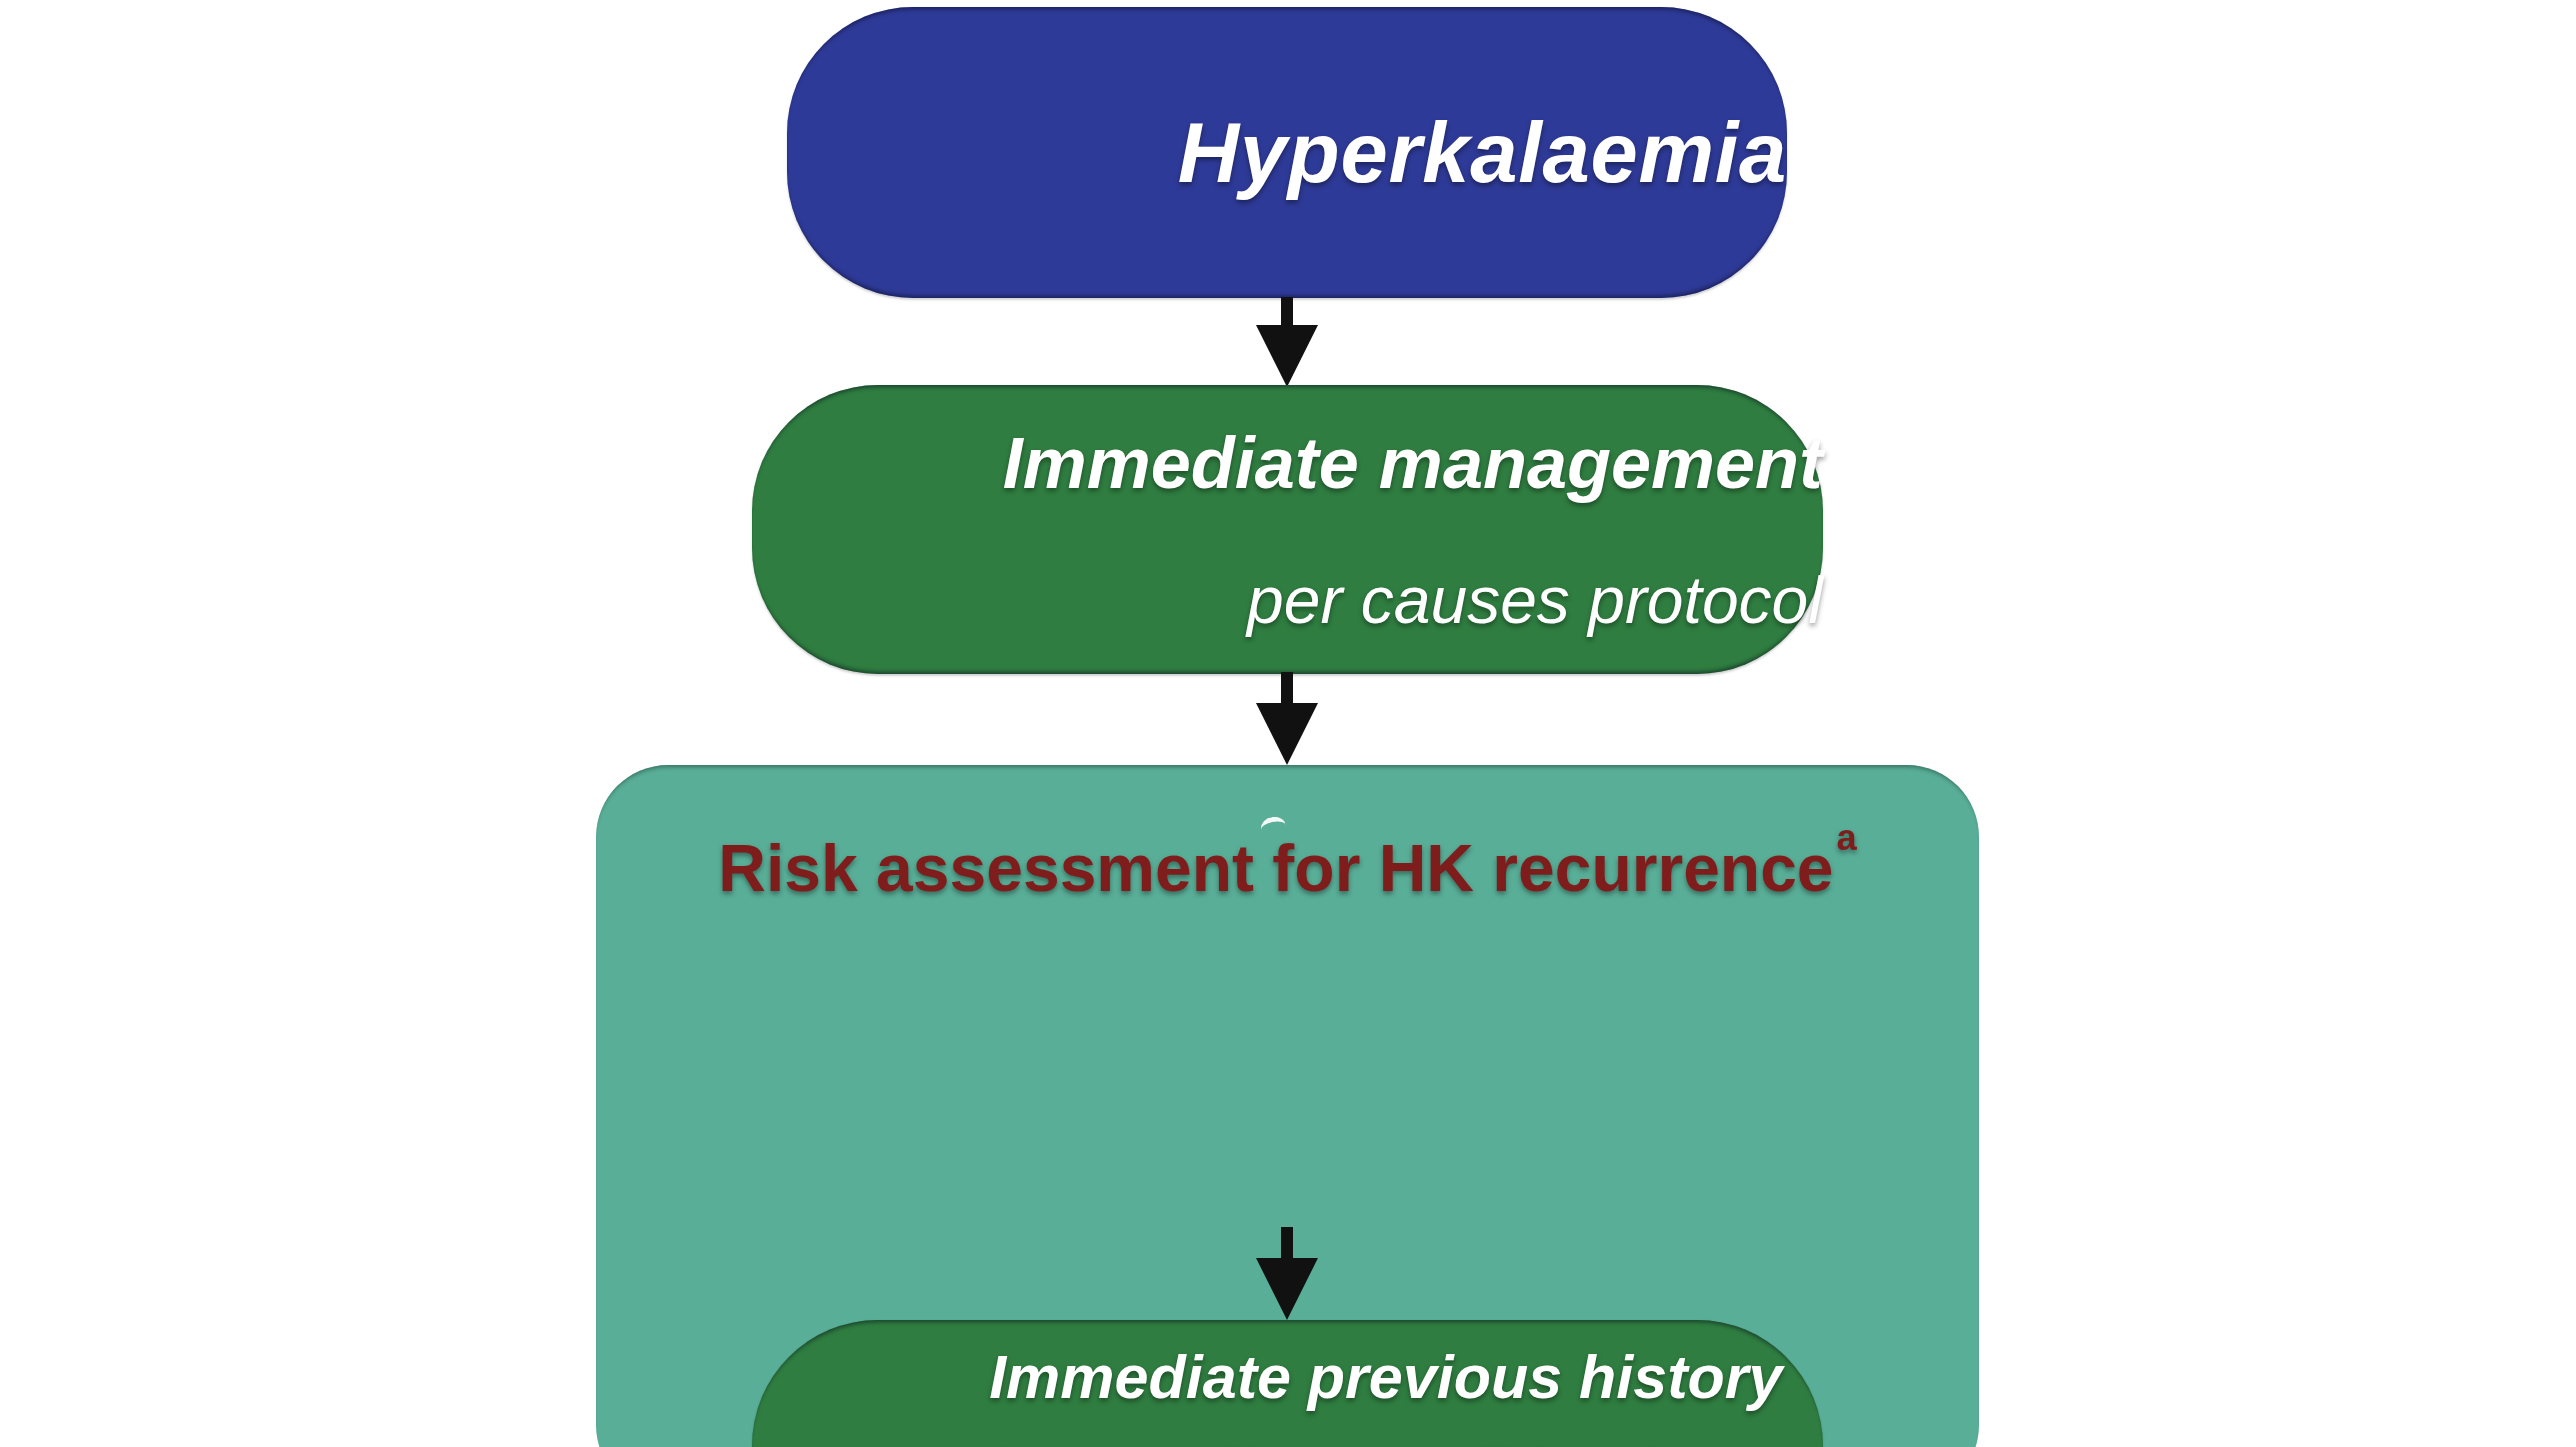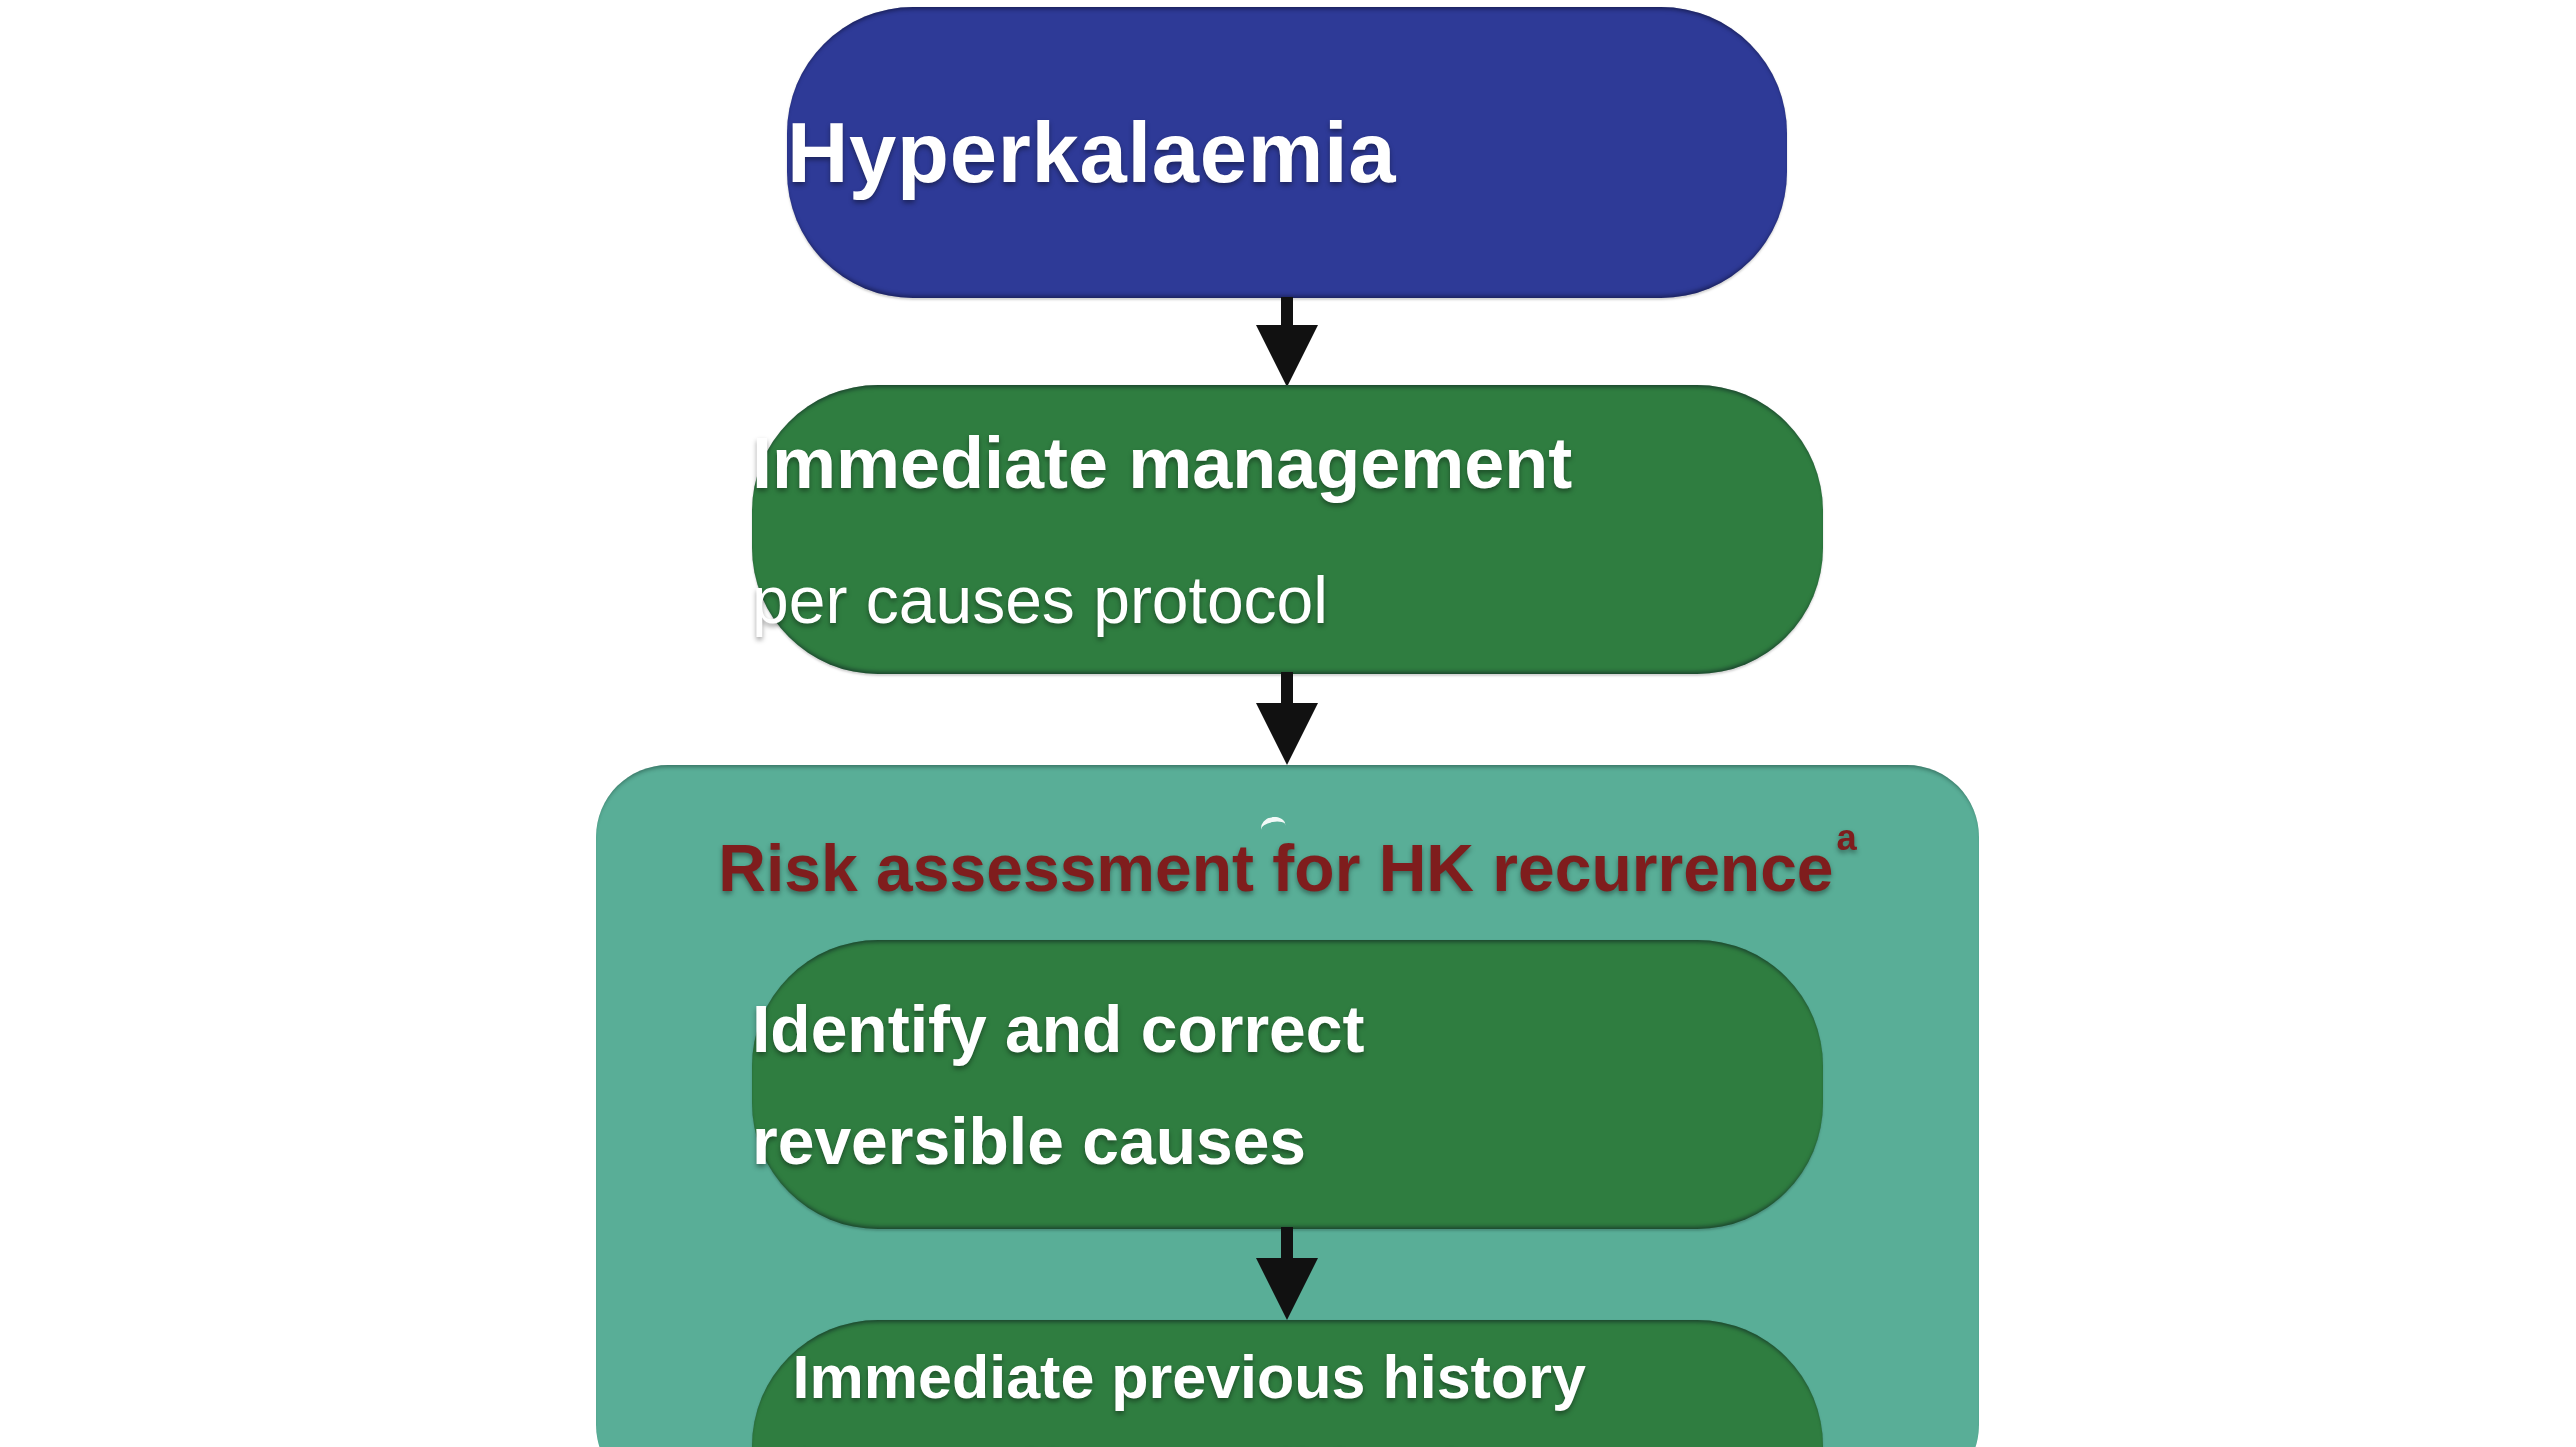--- a/index.html
+++ b/index.html
@@ -13,27 +13,28 @@
     height: 1448px;
     background: #ffffff;
     overflow: hidden;
     font-family: "Liberation Sans", sans-serif;
   }
   .pill {
     position: absolute;
     border-radius: 126px;
     display: flex;
     flex-direction: column;
-    align-items: flex-start;
+    align-items: flex-end;
     justify-content: center;
     text-align: center;
     color: #ffffff;
     box-shadow: inset 0 5px 4.3px -2.9px rgba(5,5,25,0.50),
                 inset 0 -5px 4.3px -2.9px rgba(5,5,25,0.50),
                 0 1.4px 2.2px rgba(0,0,0,0.18);
+    font-style: italic;
   }
   .pill-blue   { background: #2e3a97; }
   .pill-green  { background: #2f7d40; }
   .shadow-text { text-shadow: 0 2.9px 5px rgba(0,0,0,0.38); }
 
   .node-hyperkalaemia { left: 787px; top: 7.2px;  width: 1000px; height: 291px; }
   .node-hyperkalaemia .label { font-size: 85px; font-weight: 700; letter-spacing: 0.7px; }
 
   .node-immediate { left: 752px; top: 385px; width: 1071px; height: 289px; gap: 33px; }
   .node-immediate .line1 { font-size: 72px; font-weight: 700; line-height: 108px; }
@@ -129,24 +130,20 @@
     <div class="arrow-stem stem-2"></div>
     <div class="arrow-head head-2"></div>
   </div>
 
   <div class="container-teal"></div>
   <div class="risk-title shadow-text">
     <span>Risk assessment for HK recurrence</span><sup>a</sup>
   </div>
   <div class="artifact-mark"></div>
 
-  <div class="pill pill-green node-identify-correct">
-    <div class="line shadow-text">Identify and correct</div>
-    <div class="line shadow-text">reversible causes</div>
-  </div>
 
   <div class="arrow">
     <div class="arrow-stem stem-3"></div>
     <div class="arrow-head head-3"></div>
   </div>
 
   <div class="pill pill-green node-identify-history">
     <div class="textblock">
       <div class="shadow-text">Immediate previous history</div>
       <div class="shadow-text">of HK and/or possible triggers</div>

